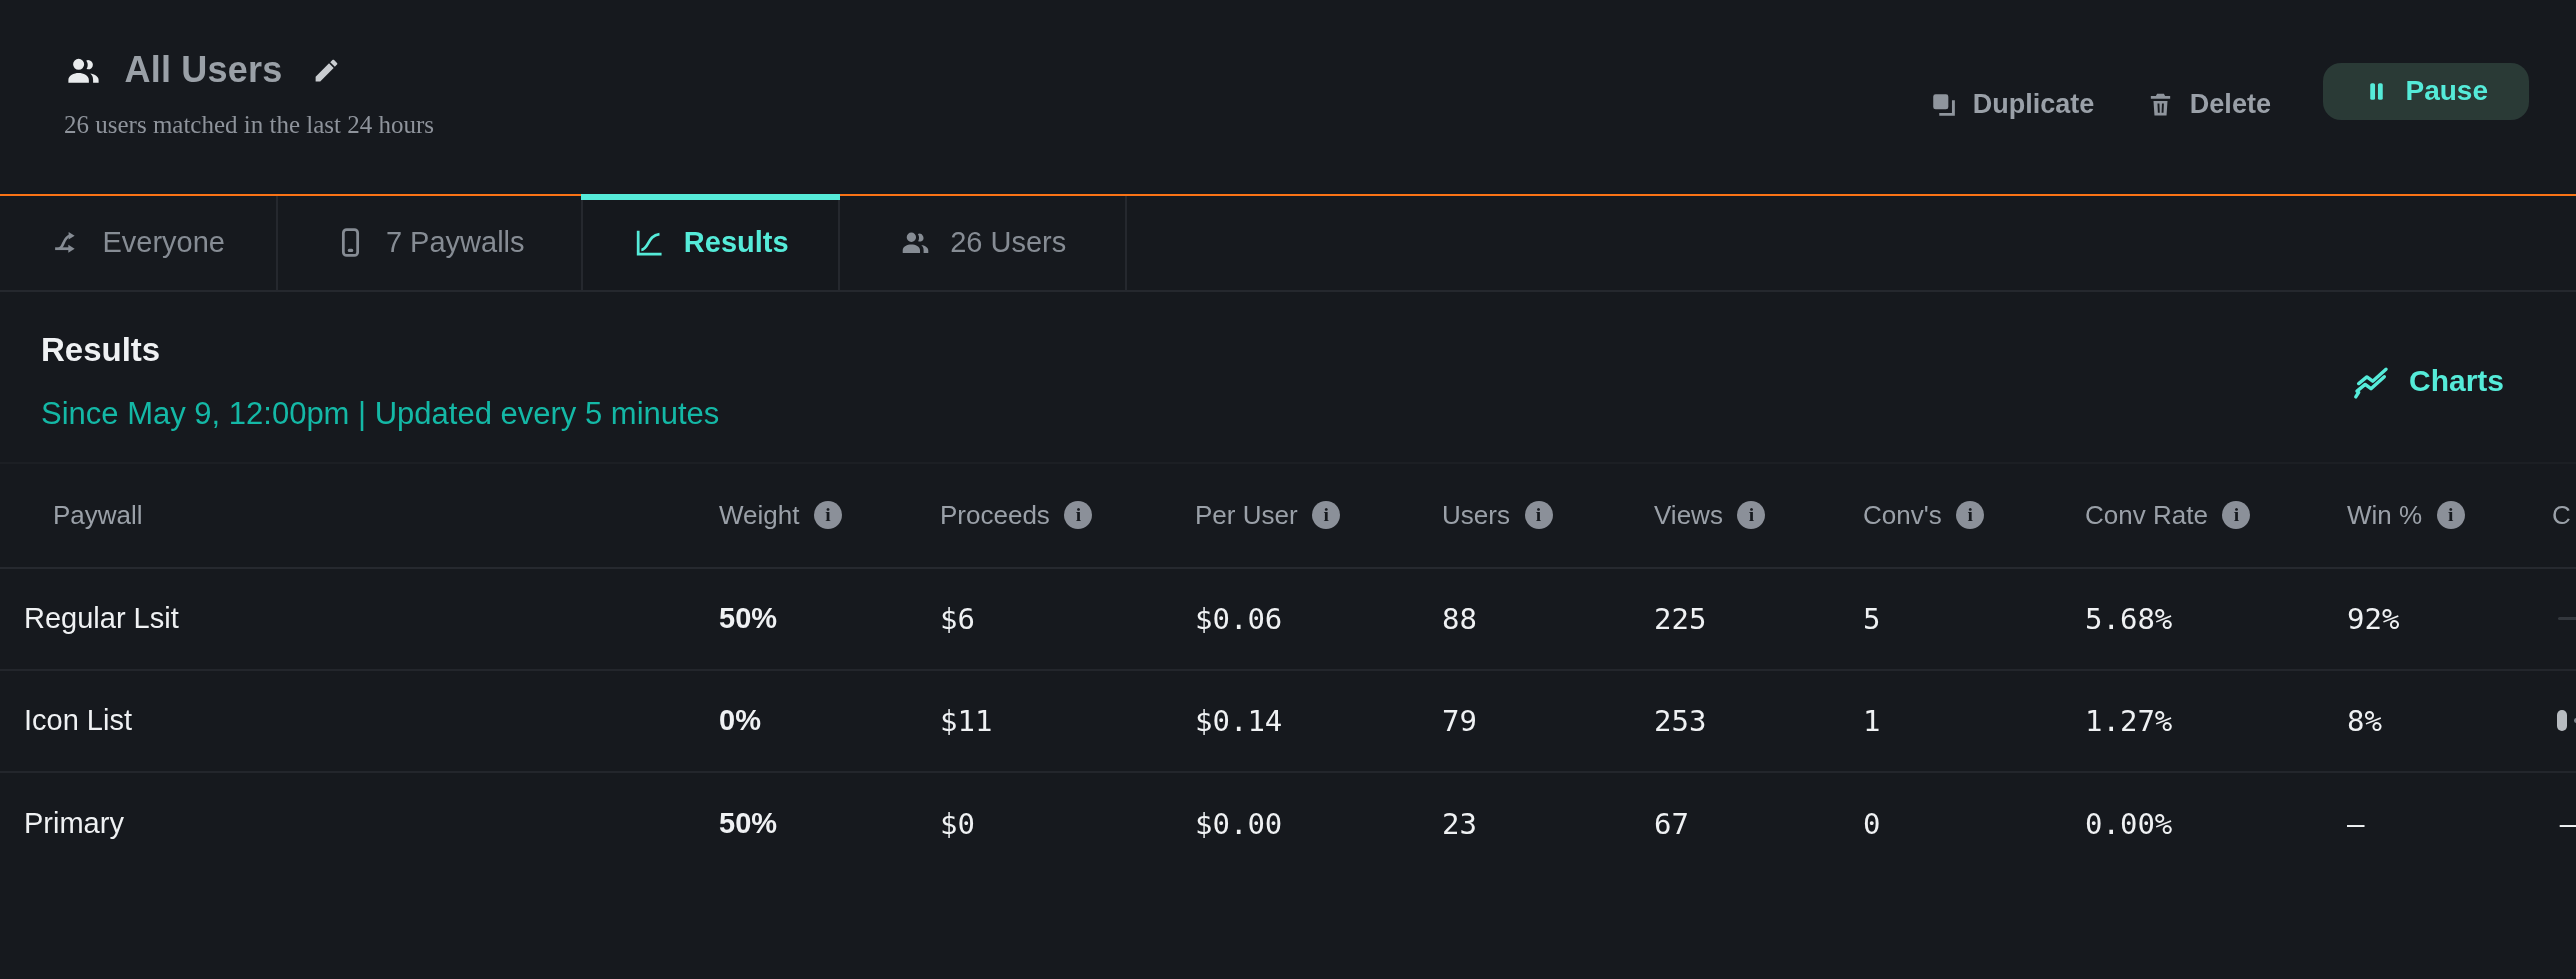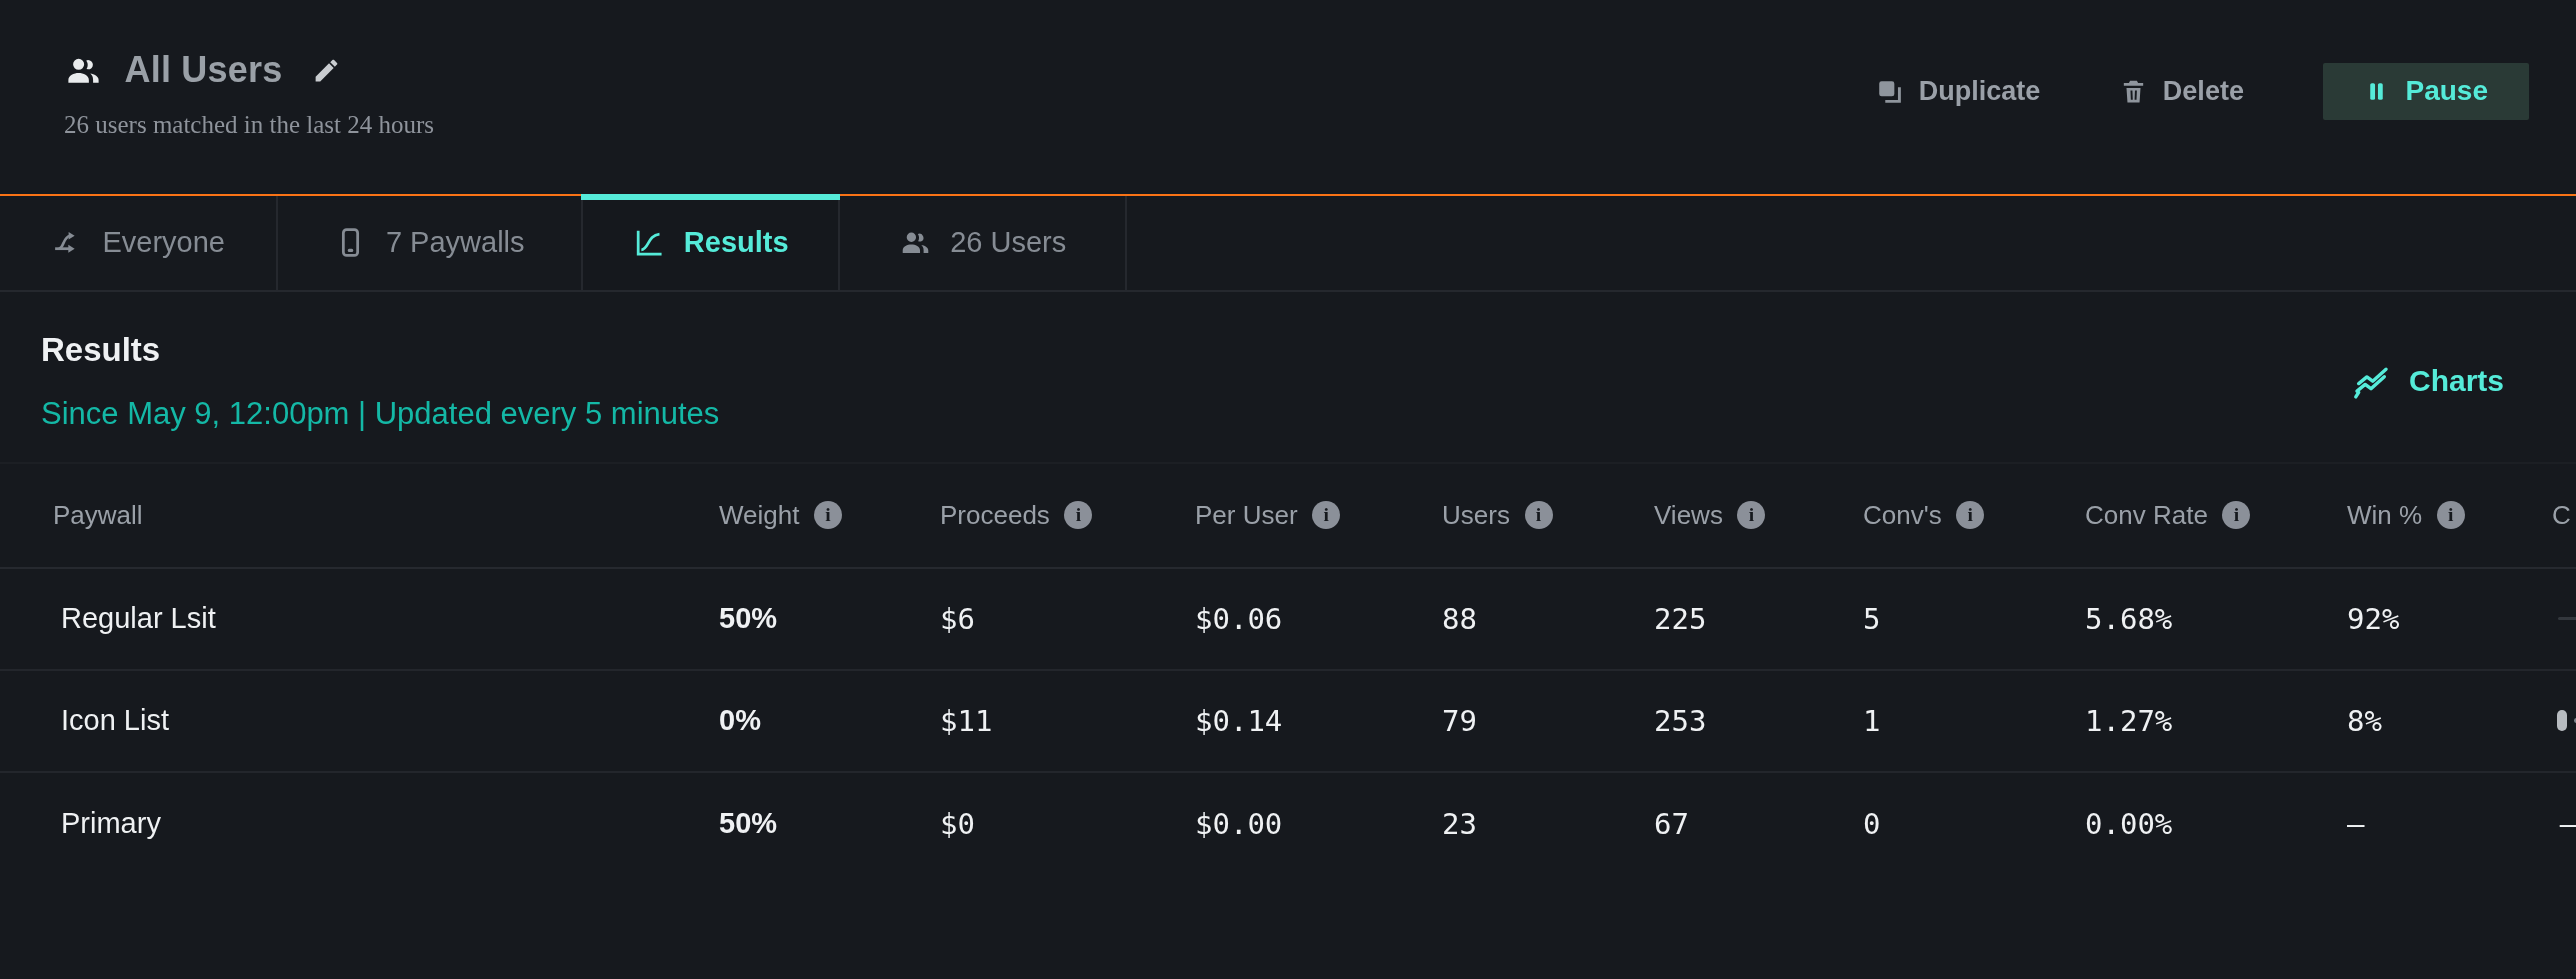--- a/index.html
+++ b/index.html
@@ -18,25 +18,25 @@
   svg{display:block;}
 
   
   .app-header{display:flex;justify-content:space-between;padding:49px 47px 0 64px;}
   .title-row{display:flex;align-items:center;gap:21.5px;}
   .page-title{font-size:36px;font-weight:600;color:#9aa0a7;letter-spacing:0.2px;}
   .users-glyph svg{width:39px;height:39px;fill:#e9ebed;}
   .pencil-btn{margin-left:7.8px;cursor:pointer;background:none;border:none;}
   .pencil-btn svg{width:29px;height:29px;fill:#c9ccd0;}
   .hdr-subtitle{margin-top:19.5px;font-size:25px;color:#8e939b;font-family:Liberation Serif, serif;}
-  .hdr-right{display:flex;align-items:center;gap:79px;margin-top:13.7px;height:57px;}
+  .hdr-right{display:flex;align-items:flex-end;gap:52px;margin-top:13.7px;height:57px;}
   .text-btn{display:flex;align-items:center;gap:14.6px;font-size:27px;font-weight:600;color:#9aa0a8;background:none;border:none;cursor:pointer;font-family:inherit;}
   .text-btn svg{width:29px;height:29px;}
   .pause-btn{display:flex;align-items:center;gap:16.6px;background:var(--pause-bg);color:var(--accent);
-    font-size:28px;font-weight:700;padding:0 41px;height:57px;border-radius:2px;border:none;cursor:pointer;font-family:inherit;}
+    font-size:28px;font-weight:700;padding:0 41px;height:57px;border-radius:18px;border:none;cursor:pointer;font-family:inherit;}
   .pause-btn svg{width:25px;height:25px;fill:var(--accent);}
 
   
   .tabs{margin-top:55px;height:98px;display:flex;border-top:2px solid #f97316;border-bottom:2px solid #25282e;}
   .tab{position:relative;display:flex;align-items:center;justify-content:center;gap:18.5px;
     border-right:2px solid #25282e;font-size:29px;font-weight:500;color:#868c94;cursor:pointer;background:none;}
   .tab svg{width:33px;height:33px;color:#868c94;}
   .tab.active{color:var(--accent);font-weight:600;background:#15181d;}
   .tab.active svg{color:var(--accent);}
   .tab.active::before{content:"";position:absolute;top:-2px;left:-2px;right:-2px;height:6.8px;background:var(--accent);}
@@ -50,21 +50,21 @@
 
   
   .results-table{width:2732px;margin-top:30px;}
   .tr{display:grid;grid-template-columns:719px 221px 255px 247px 212px 209px 222px 262px 205px 180px;align-items:center;}
   .thead{height:107px;border-top:2px solid #1c1f24;border-bottom:2px solid #26292f;}
   .th{display:flex;align-items:center;gap:14.6px;font-size:26px;font-weight:500;color:#9aa0a8;}
   .th:first-child{padding-left:53px;}
   .row{height:102px;border-bottom:2px solid #23262c;cursor:pointer;}
   .row:last-child{border-bottom:none;}
   .td{font-size:29px;}
-  .td:first-child{padding-left:61px;}
+  .td:first-child{padding-left:24px;}
   .cell-name{color:#eff1f3;font-weight:500;}
   .cell-weight{color:#eff1f3;font-weight:700;}
   .mono{font-family:"DejaVu Sans Mono",monospace;color:#eff1f3;}
   .info{width:28px;height:28px;border-radius:50%;background:#8b9099;color:#16191e;display:inline-flex;
     align-items:center;justify-content:center;font-weight:700;font-size:19.5px;font-family:"Liberation Serif",serif;flex:none;cursor:pointer;}
   .info::after{content:"i";}
 
   
   .conf-line{margin-left:5.9px;width:59px;height:3.9px;border-radius:2px;background:#33373d;}
   .conf-cell{display:flex;align-items:center;gap:7.8px;}

